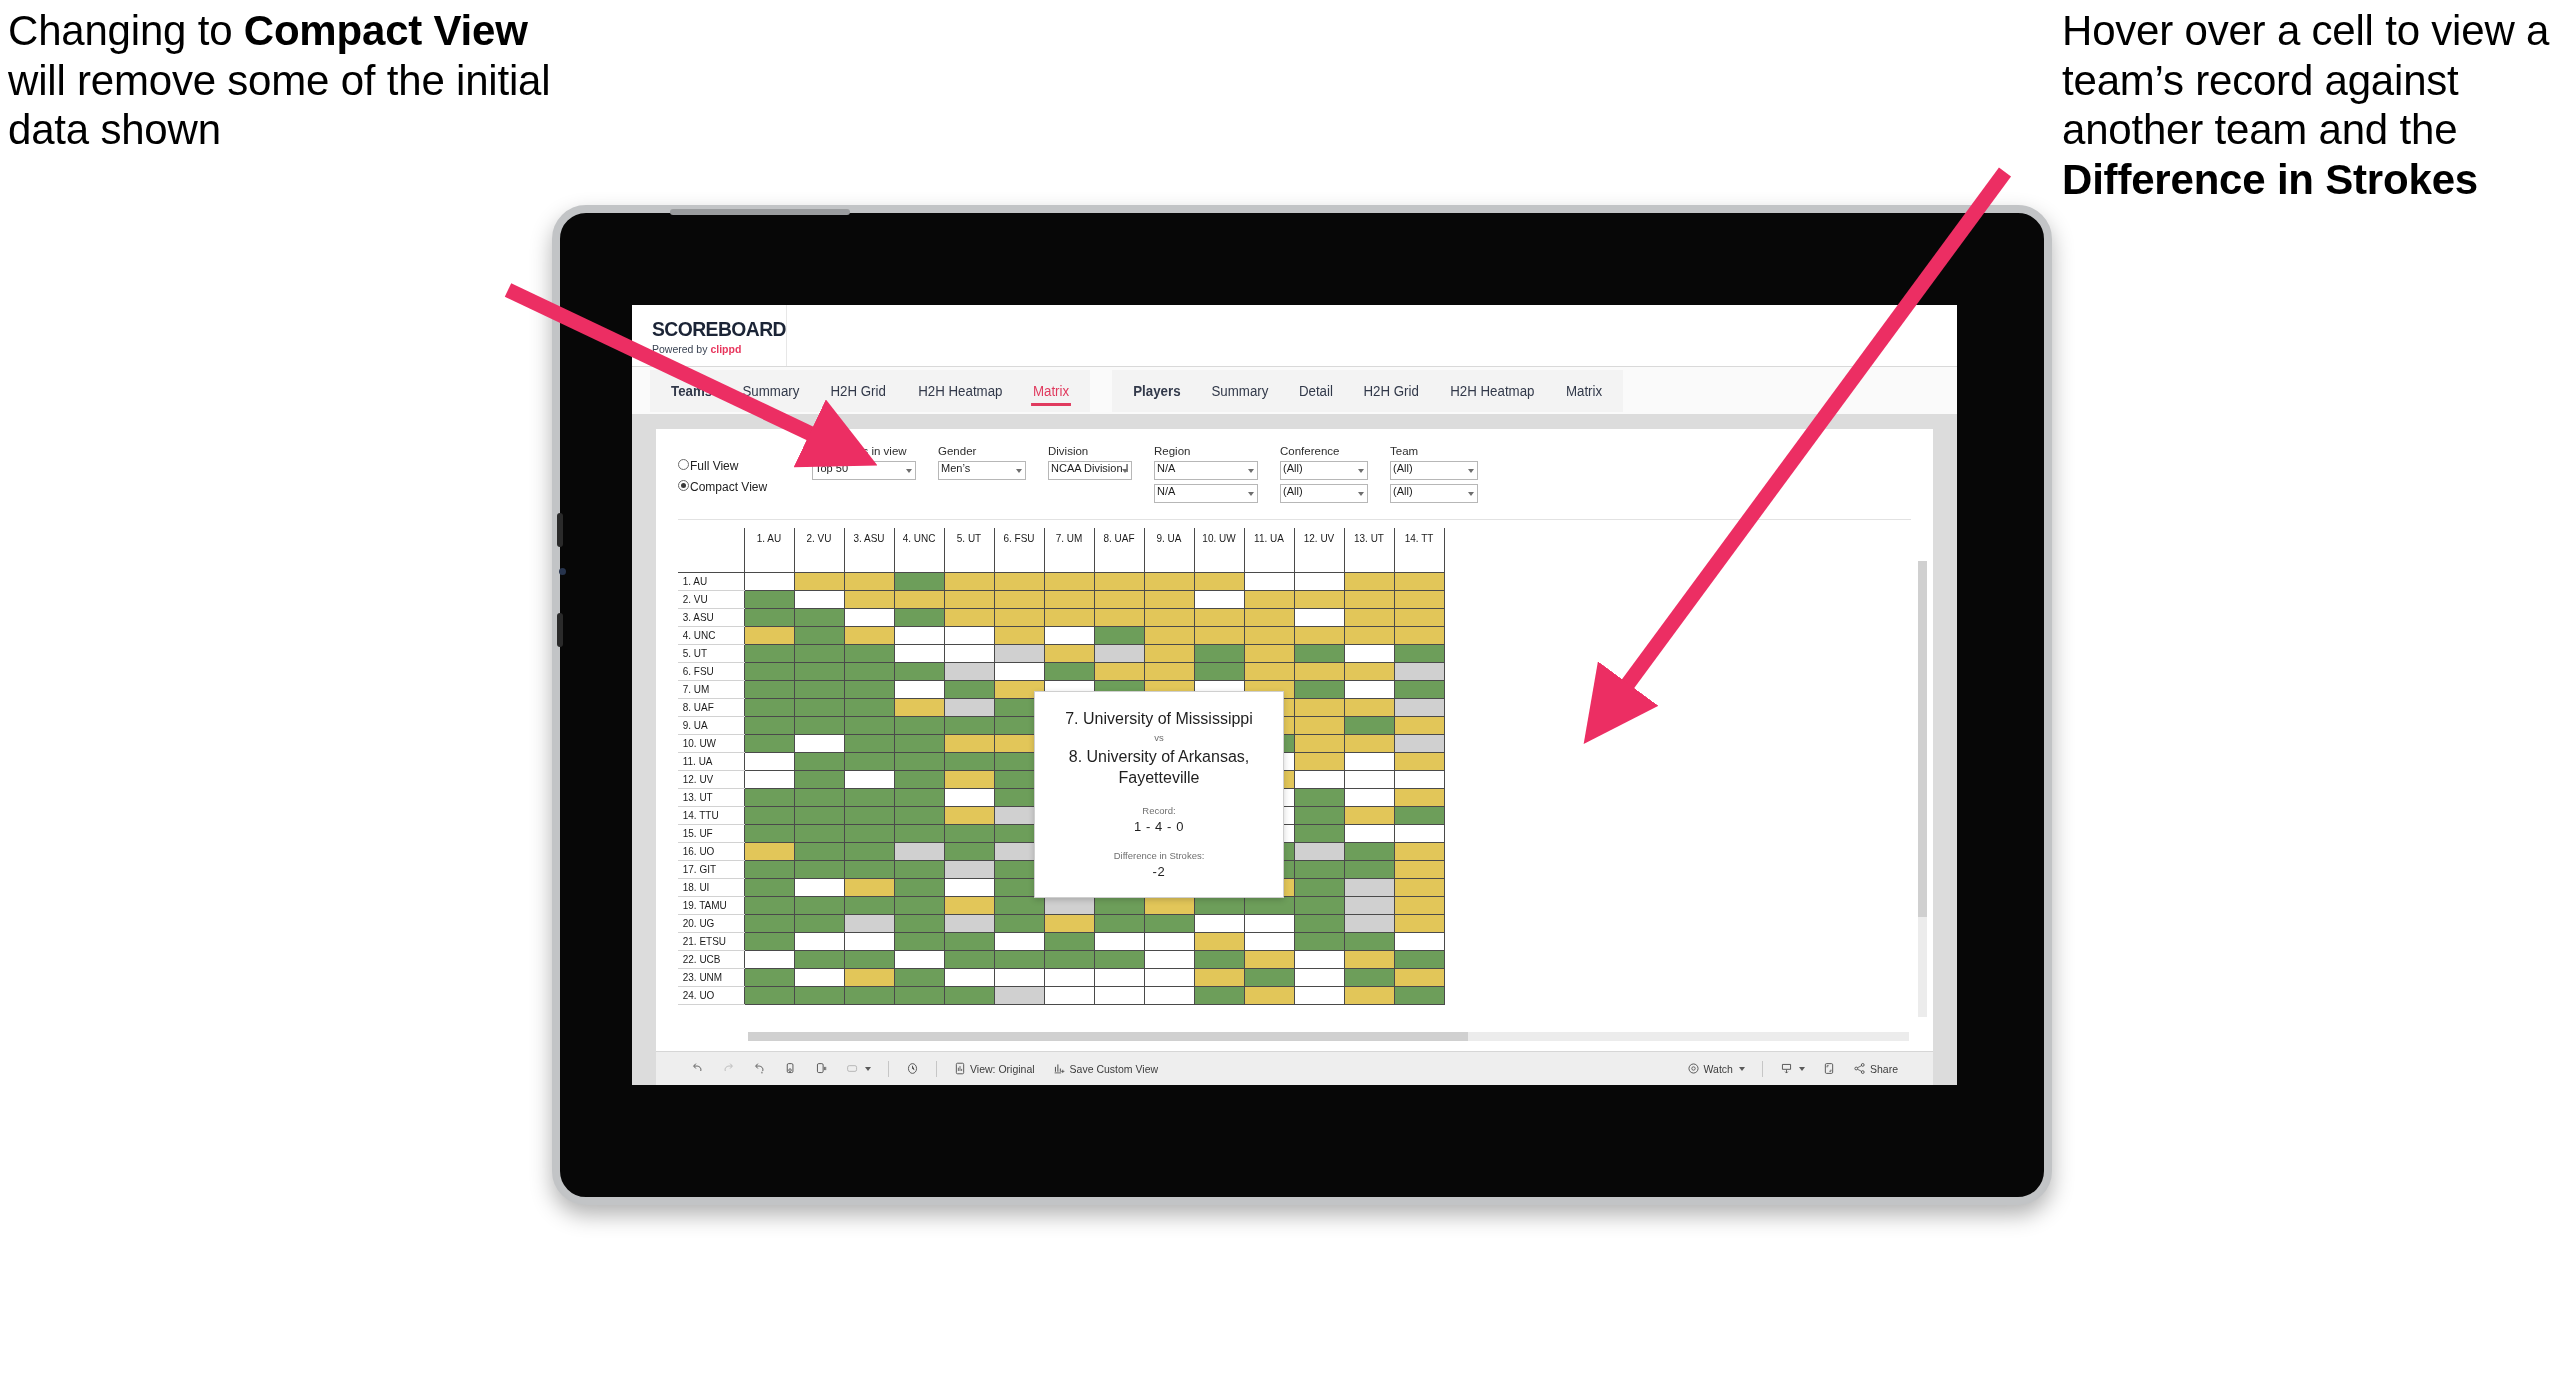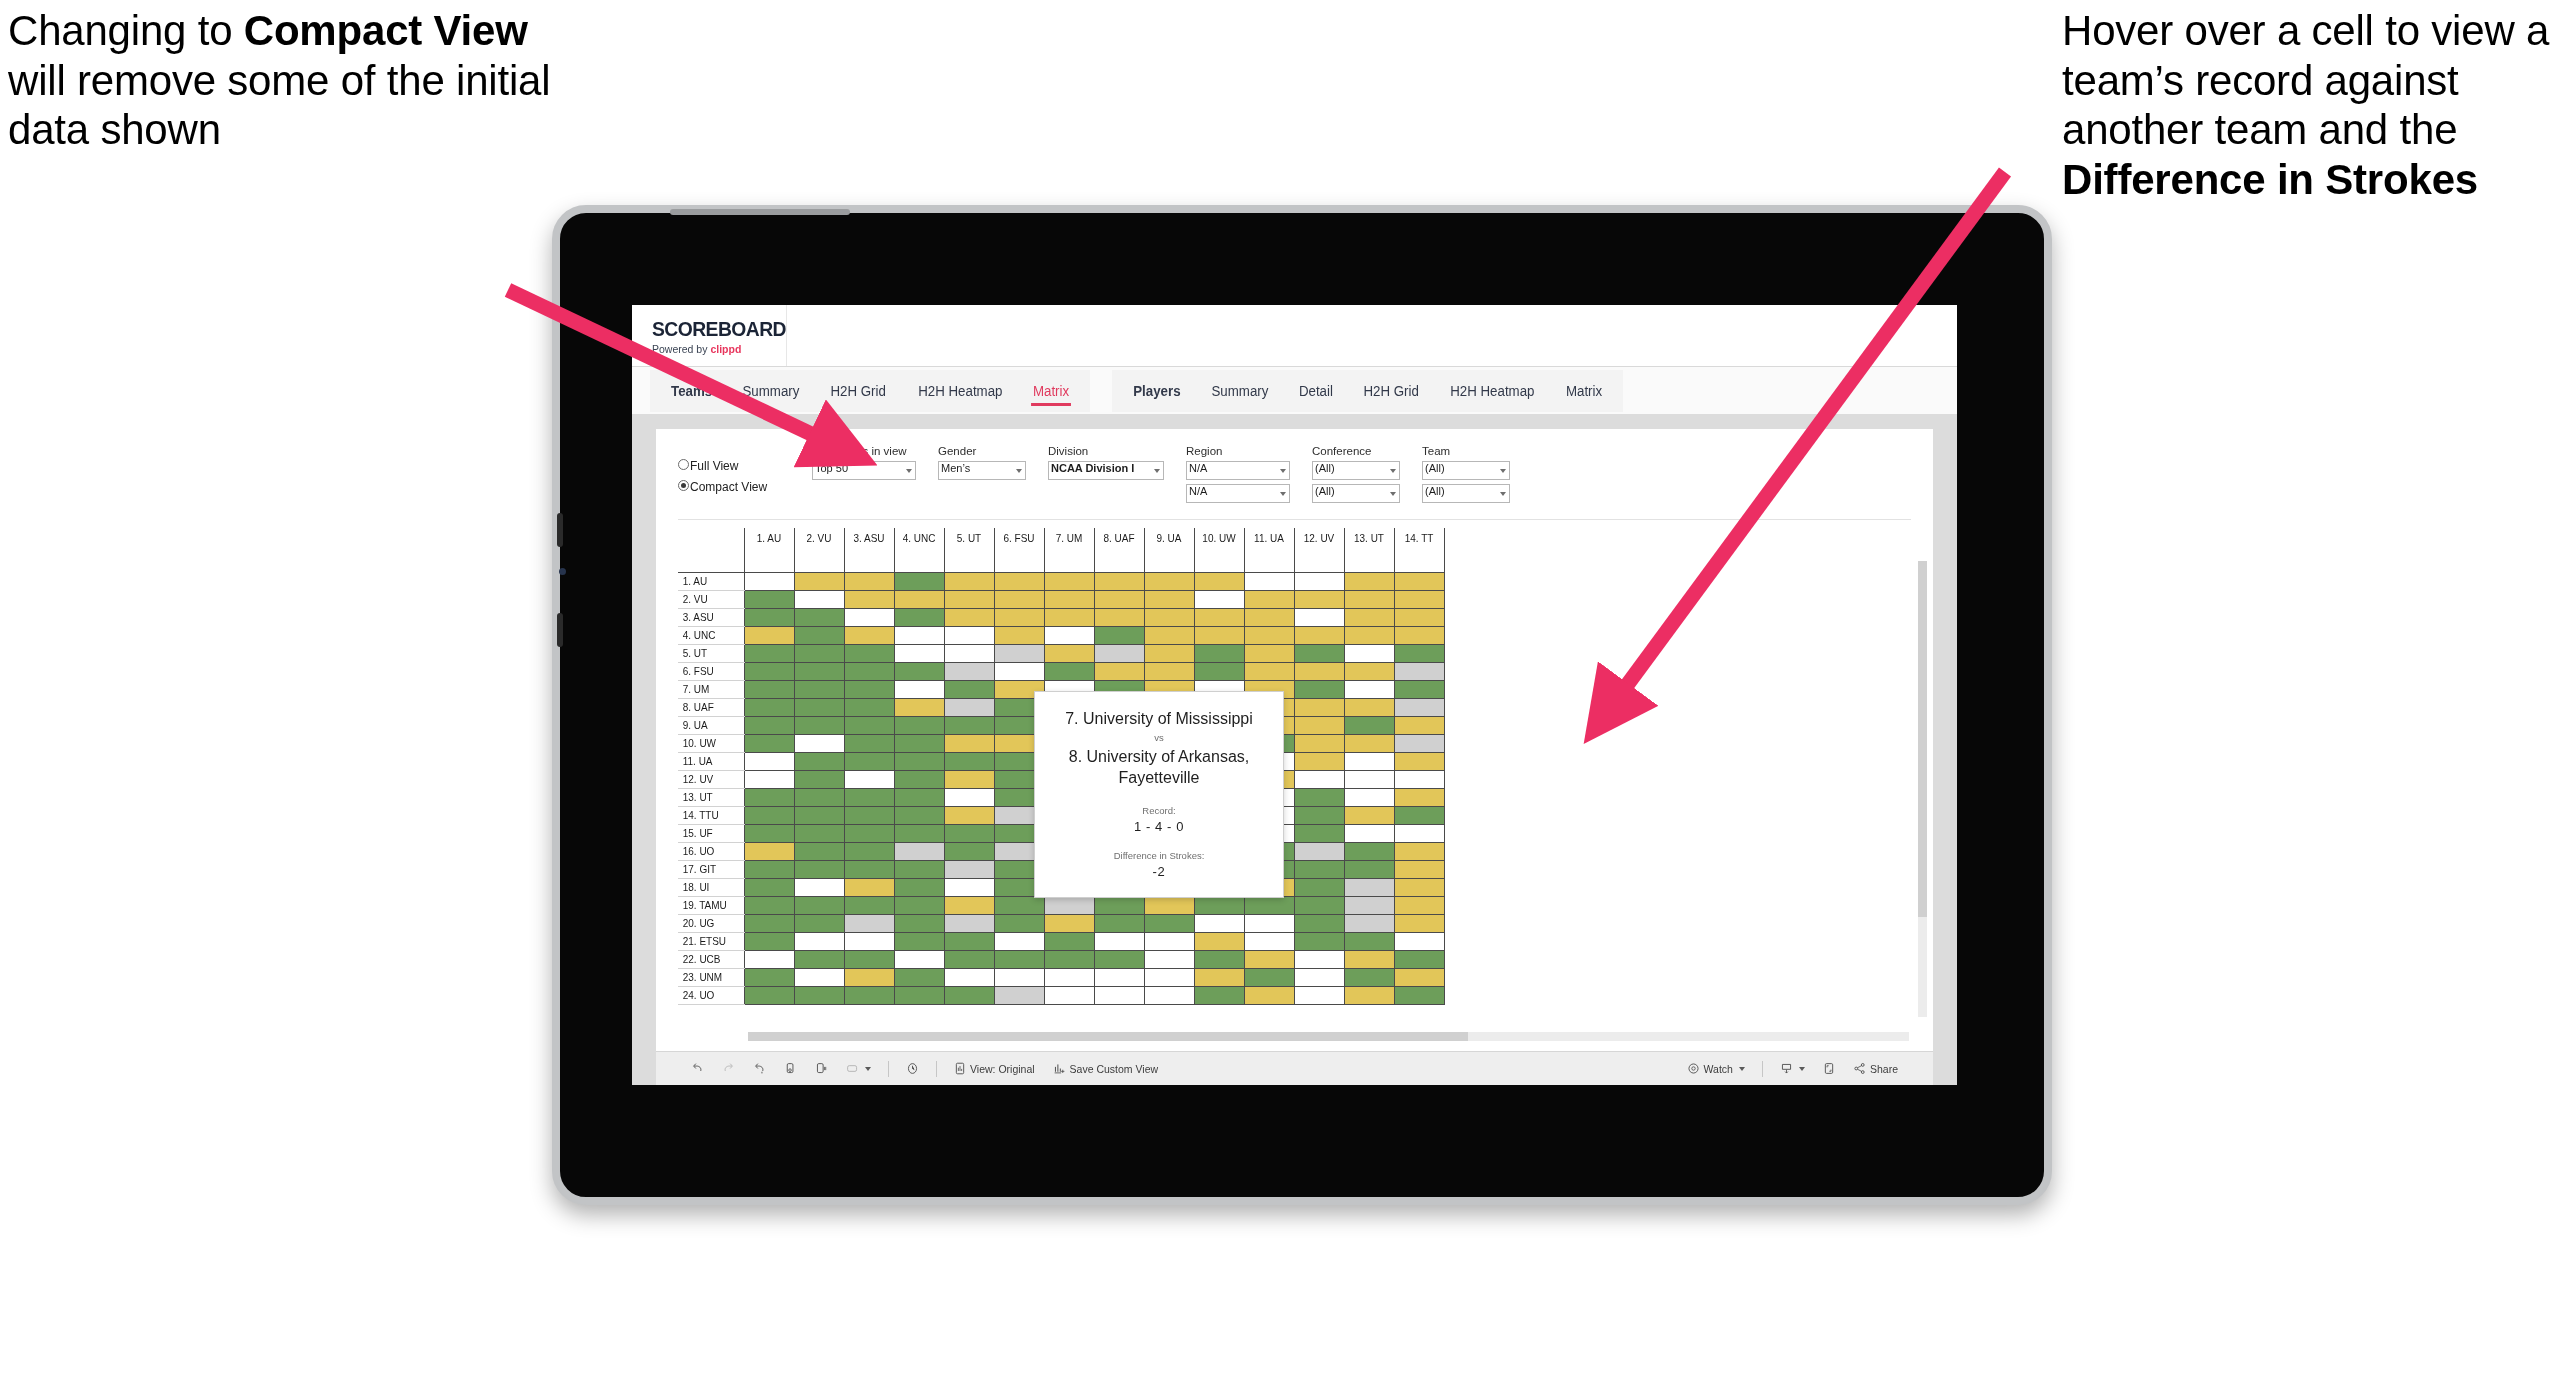--- a/index.html
+++ b/index.html
@@ -110,21 +110,21 @@
   .fgroup { display:flex; flex-direction:column; gap:4px; }
   .flabel { font-size:11.5px; color:#2e2e2e; }
   .fsel {
     position:relative; height:19px; border:1px solid #b7b7b7; background:#fff;
     display:flex; padding: 0 18px 0 2px;
     font-size:11px; color:#1d1d1d; white-space:nowrap; cursor:pointer;
   }
   .fsel .car { position:absolute; right:3px; top:50%; transform:translateY(-50%);
                border-left:3.2px solid transparent; border-right:3.2px solid transparent;
                border-top:4.4px solid #6e6e6e; }
-  .w-top50 { width: 104px; } .w-gender { width: 88px; } .w-div { width: 116px; font-weight: bold; }
+  .w-top50 { width: 104px; } .w-gender { width: 88px; } .w-div { width: 84px; }
   .w-reg   { width: 104px; }  .w-conf   { width: 88px; } .w-team { width: 88px; }
   .stack { display:flex; flex-direction:column; gap:4px; }
 
   
   .matrix-wrap { flex:1; padding: 6px 22px 0 22px; position:relative; overflow:hidden; }
   .hr { height:1px; background:#e2e2e2; margin: 0 0 8px 0; }
   table.matrix { border-collapse: collapse; table-layout: fixed; }
   table.matrix th, table.matrix td { border: 1px solid #4a4a4a; padding:0; }
   table.matrix th.corner { border-top: none; border-left:none; border-right:1px solid #4a4a4a; }
   .colhead {

